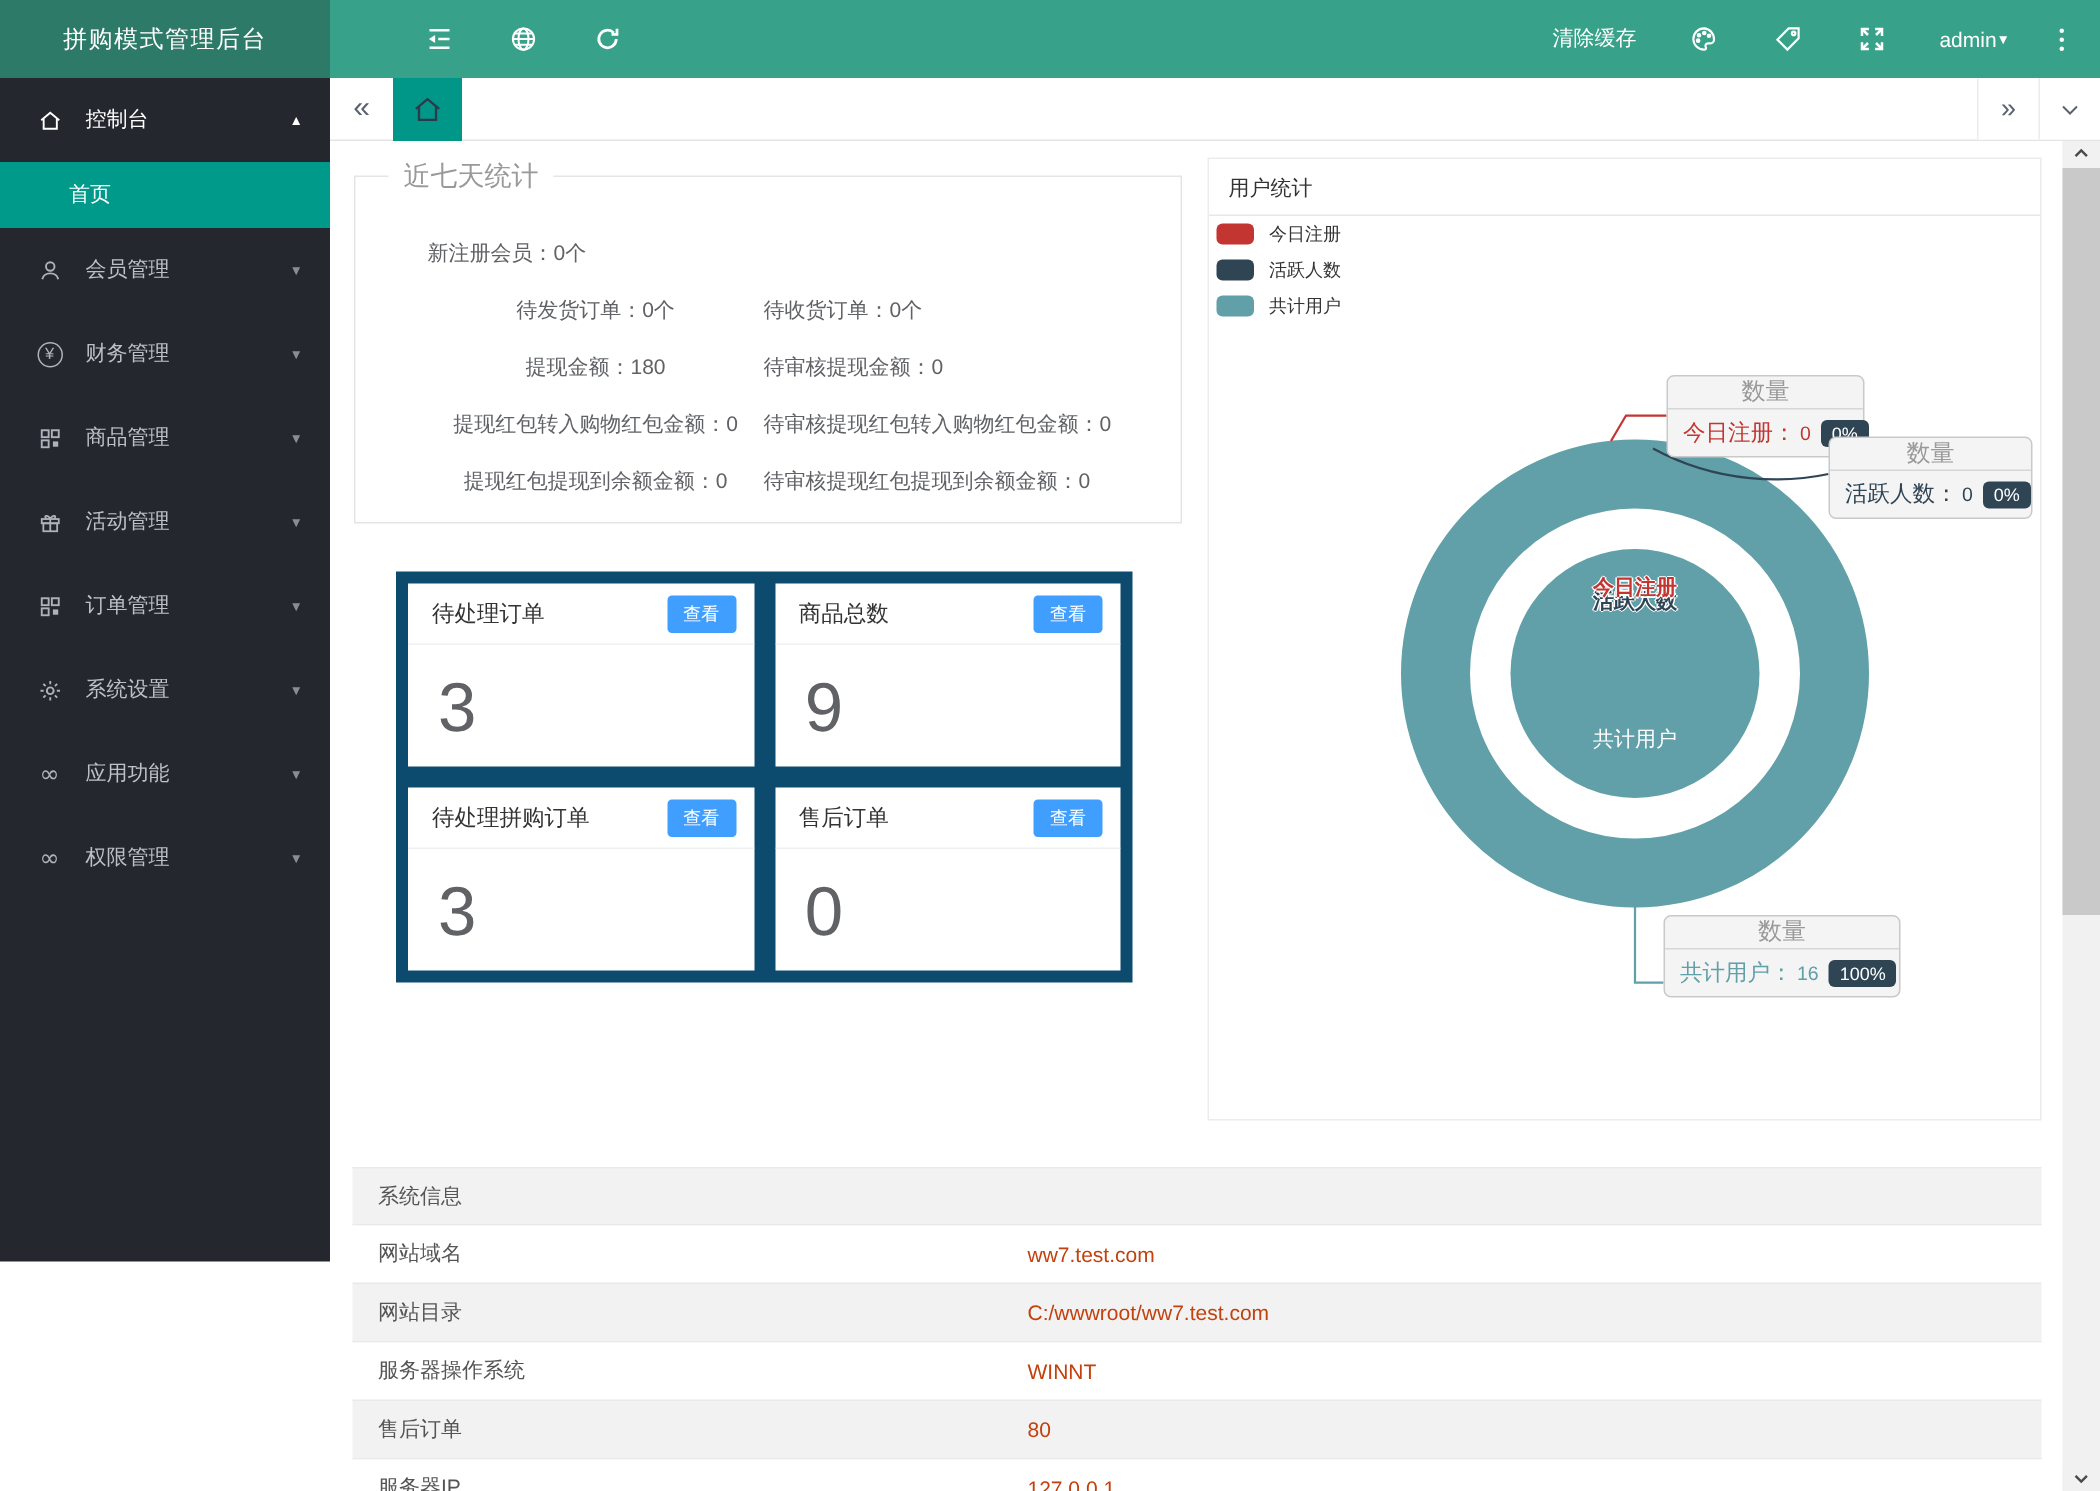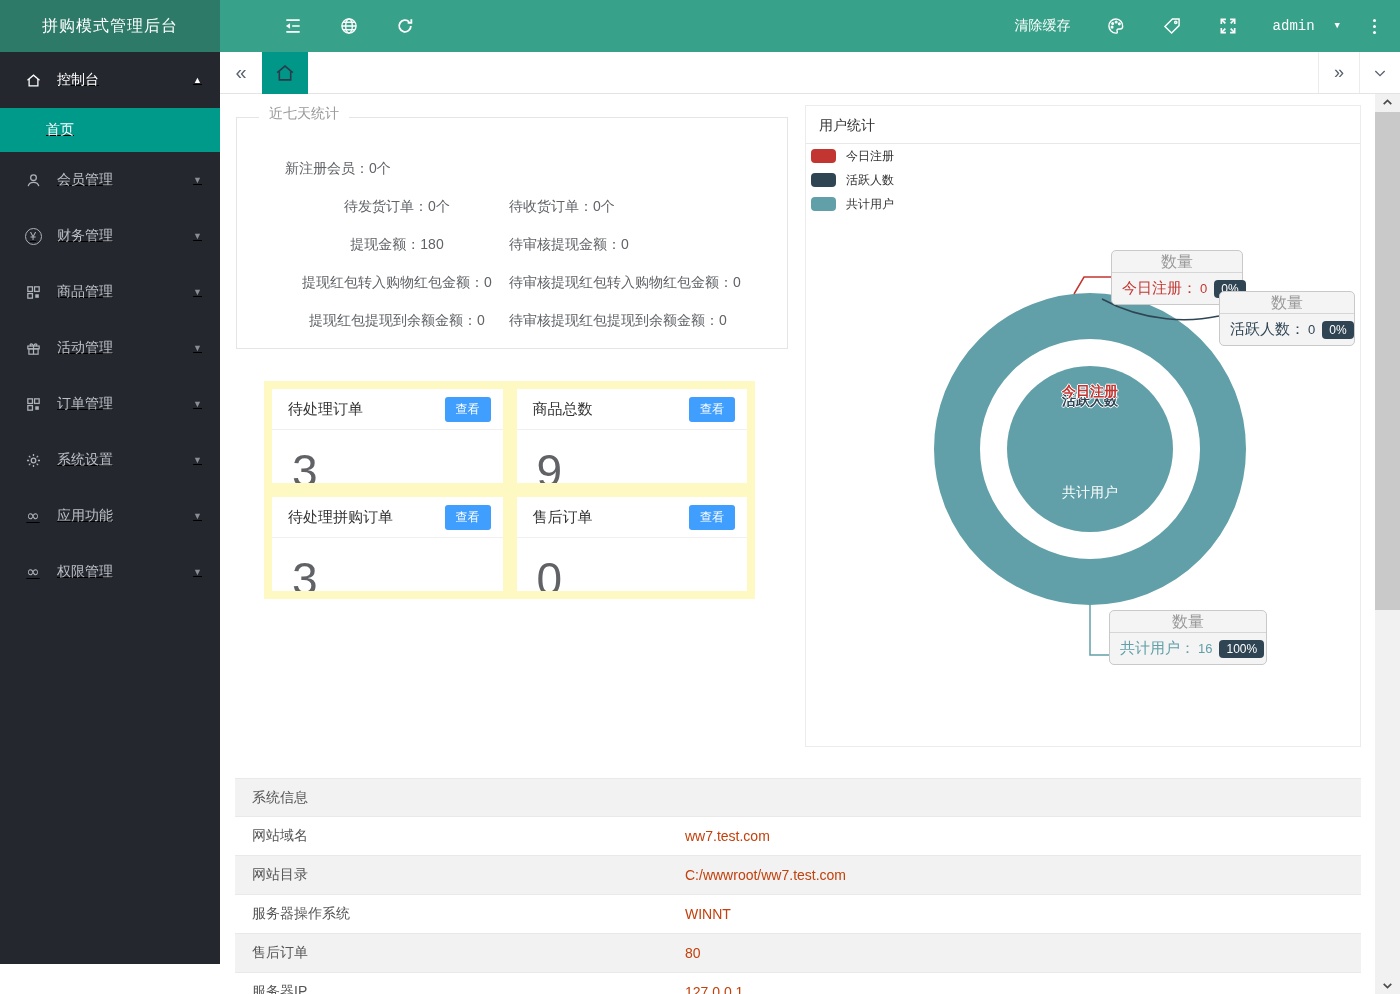--- a/index.html
+++ b/index.html
@@ -9,31 +9,31 @@
   
   .app-header { position:absolute; left:0; top:0; width:1400px; height:52px;
     background:#38a189; display:flex; z-index:30; }
   .logo { width:220px; height:52px; background:#2c7a67; color:#fff; font-size:16px;
     display:flex; align-items:center; justify-content:center; letter-spacing:1px; }
   .header-bar { flex:1; display:flex; align-items:center; padding-left:26px; color:#fff;margin-left:36px; }
   .hbtn { background:none; border:none; color:#fff; width:22px; height:22px;
     margin-right:34px; cursor:pointer; display:inline-flex; align-items:center; justify-content:center; padding:0; }
   .right-group { margin-left:auto; display:flex; align-items:center; }
   .hbtn.text { width:auto; font-size:14px; color:#fff; margin-right:34px; white-space:nowrap; }
-  .user-menu { display:flex; align-items:center; gap:20px; font-size:14px; color:#fff;
-    margin-right:24px; cursor:pointer;font-family:Liberation Mono, monospace; }
+  .user-menu { display:flex; align-items:center; gap:0; font-size:14px; color:#fff;
+    margin-right:24px; cursor:pointer; }
   .user-menu .caret { font-size:9px; }
   .kebab { width:20px; margin-right:16px; position:relative; height:22px; cursor:pointer;
     background:none; border:none; display:inline-flex; align-items:center; justify-content:center; }
   .kebab i { width:3px; height:3px; border-radius:50%; background:#fff; display:block;
     box-shadow:0 -6px 0 #fff, 0 6px 0 #fff; }
 
   
-  .sidebar { position:absolute; left:0; top:52px; width:220px; height:912px;
-    background:#24272e; z-index:20;text-decoration:underline; }
+  .sidebar { position:absolute; left:0; top:52px; width:220px; height:789px;
+    background:#24272e; z-index:20; }
   .side-item { height:56px; display:flex; align-items:center; padding:0 18px 0 24px;
     color:#bdc0c6; font-size:14px; cursor:pointer; }
   .side-item .s-icon { width:18px; margin-right:15px; display:inline-flex; justify-content:center; color:#aeb2b9; }
   .side-item .caret { margin-left:auto; font-size:9px; color:#8a8d94; }
   .side-item.console { color:#fff; }
   .side-item.console .s-icon, .side-item.console .caret { color:#fff; }
   .side-sub { height:44px; background:#009a8a; color:#fff; font-size:14px;
     display:flex; align-items:center; padding-left:46px; cursor:pointer; }
   .circle-icon { width:17px; height:17px; border:1.6px solid currentColor; border-radius:50%;
     font-size:11px; line-height:14px; text-align:center; display:inline-block; }
@@ -51,29 +51,29 @@
     border:none; border-left:1px solid #ececec; background:#fff; color:#5a6270; cursor:pointer; font-size:18px; }
 
   
   .content { position:absolute; left:220px; top:94px; width:1155px; height:900px;
     background:#fff; overflow:hidden; }
 
   
   .seven { position:absolute; left:16px; top:23px; width:552px; height:232px;
     border:1px solid #e5e5e5; background:#fff; padding-top:32px; }
   .seven .legend { position:absolute; top:-13px; left:22px; background:#fff;
-    padding:0 10px; font-size:14px; color:#999; }
+    padding:0 10px; font-size:18px; color:#999; }
   .stat-row { display:flex; height:38px; align-items:center; padding-left:48px;
     font-size:14px; color:#606266; }
   .stat-cell { width:224px; white-space:nowrap;text-align:center; }
   .stat-cell.wide { width:auto; }
 
   
-  .cards-panel { position:absolute; left:44px; top:287px; width:491px; height:218px;
-    background:#fef9c3; padding:8px; display:grid; grid-template-columns:1fr 1fr;
+  .cards-panel { position:absolute; left:44px; top:287px; width:491px; height:274px;
+    background:#0c4a6e; padding:8px; display:grid; grid-template-columns:1fr 1fr;
     grid-template-rows:1fr 1fr; gap:14px; }
   .card { background:#fff; overflow:hidden; }
   .card-head { height:41px; display:flex; align-items:center; padding:0 12px 0 16px;
     border-bottom:1px solid #f0f0f0; }
   .card-title { font-size:15px; color:#333; }
   .view-btn { margin-left:auto; background:#409eff; color:#fff; border:none;
     font-size:12px; padding:4px 11px; border-radius:3px; cursor:pointer; }
   .card-num { font-size:46px; color:#606266; padding:14px 0 0 20px; }
 
   

